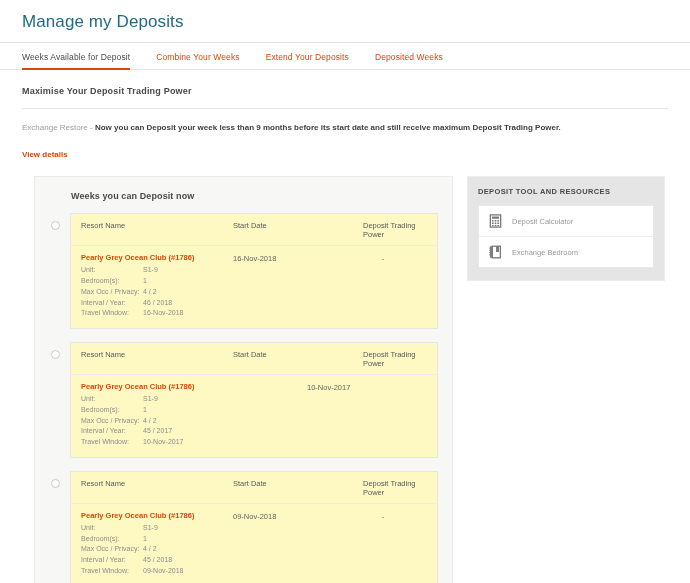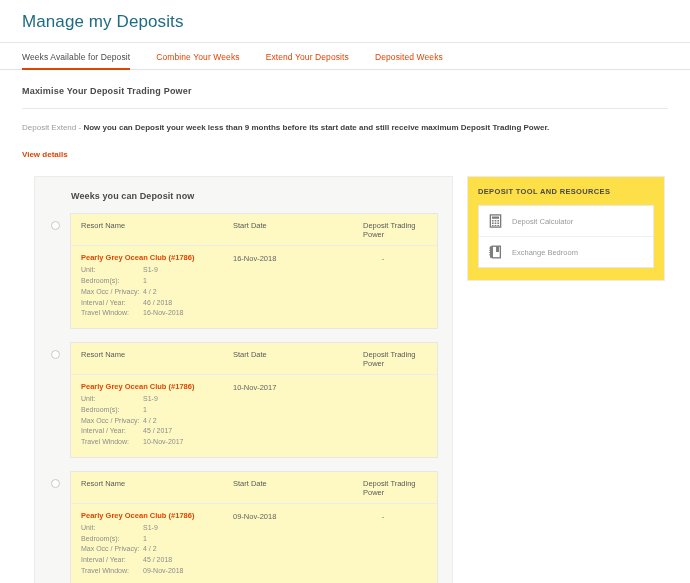--- a/index.html
+++ b/index.html
@@ -156,20 +156,21 @@
     font-size: 7.5px;
     color: #5a5a5a;
   }
   .col-resort { width: 162px; padding-left: 10px; box-sizing: border-box; }
   .col-date   { width: 130px; box-sizing: border-box; }
   .col-power  { flex: 1; box-sizing: border-box; }
 
   .week-body {
     display: flex;
     padding: 7px 0 9px 0;
+    justify-content: space-between;
   }
   .resort-link {
     font-size: 7.5px;
     color: #e04403;
     font-weight: bold;
     text-decoration: none;
     cursor: pointer;
     display: block;
     margin-bottom: 3px;
   }
@@ -194,21 +195,21 @@
     font-size: 7.5px;
     color: #636363;
     text-align: center;
     padding-top: 1px;
     padding-right: 34px;
   }
 
   
   .tools-panel {
     width: 198px;
-    background: #fde047;
+    background: #e5e5e5;
     border: 1px solid #ececec;
     box-sizing: border-box;
     padding: 10px 10px 12px 10px;
   }
   .tools-title {
     font-size: 7.5px;
     font-weight: bold;
     color: #4a4a4a;
     letter-spacing: .35px;
     margin-bottom: 9px;
@@ -264,21 +265,21 @@
   </div>
   <div class="tab">
     <span>Deposited Weeks</span>
   </div>
 </div>
 
 <div class="intro">
   <div class="intro-heading">Maximise Your Deposit Trading Power</div>
   <div class="intro-divider"></div>
   <div class="intro-note">
-    <span class="muted">Deposit Extend - </span><span class="strong">Now you can Deposit your week less than 9 months before its start date and still receive maximum Deposit Trading Power.</span>
+    <span class="muted">Exchange Restore - </span><span class="strong">Now you can Deposit your week less than 9 months before its start date and still receive maximum Deposit Trading Power.</span>
   </div>
   <a class="view-details">View details</a>
 </div>
 
 <div class="content-row">
 
   <div class="deposit-panel">
     <div class="panel-heading">Weeks you can Deposit now</div>
 
     <div class="week-row">

